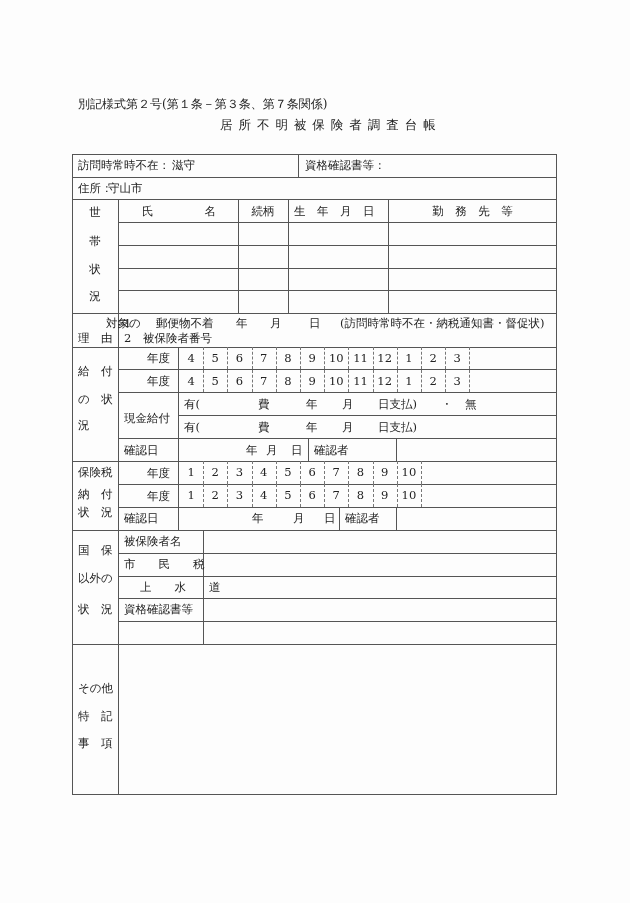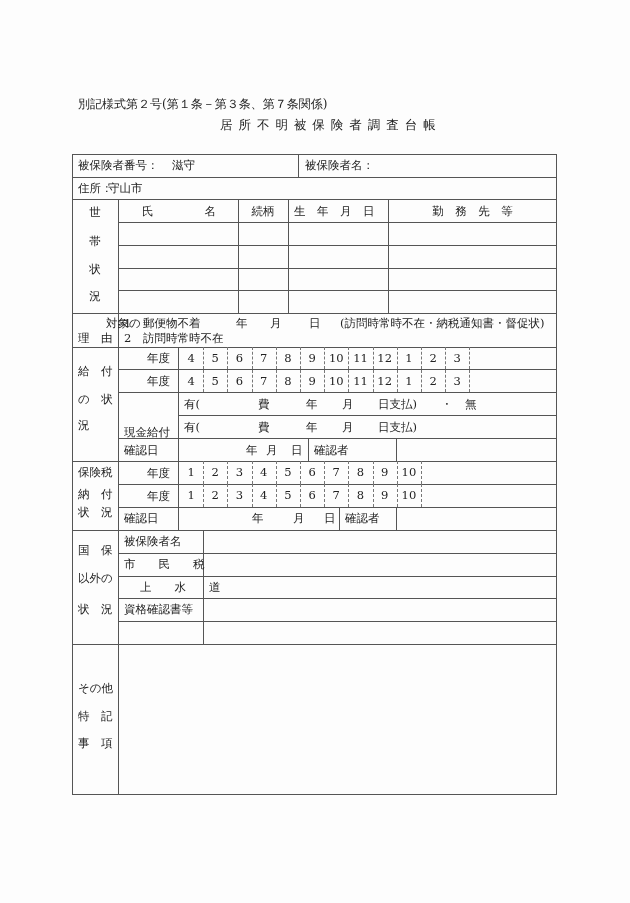--- a/index.html
+++ b/index.html
@@ -14,24 +14,24 @@
   .cell { position:absolute; text-align:center; line-height:1; }
 </style>
 </head>
 <body>
 
 <div class="t" style="left:78px;top:98px;font-size:12px;">別記様式第２号(第１条－第３条、第７条関係)</div>
 <div class="t" style="left:220px;top:119px;font-size:12.5px;letter-spacing:1px;">居 所 不 明 被 保 険 者 調 査 台 帳</div>
 
 <div class="box" style="left:72px;top:154px;width:485px;height:641px;"></div>
 
-<div class="t" style="left:78px;top:160px;">被保険者番号：</div>
+<div class="t" style="left:78px;top:160px;">訪問時常時不在：</div>
 <div class="t" style="left:172px;top:160px;">滋守</div>
 <div class="vl" style="left:298px;top:154px;height:23px;"></div>
-<div class="t" style="left:305px;top:160px;">被保険者名：</div>
+<div class="t" style="left:305px;top:160px;">資格確認書等：</div>
 <div class="t" style="left:380px;top:160px;"></div>
 <div class="hl" style="left:72px;top:177px;width:485px;"></div>
 
 <div class="t" style="left:78px;top:183px;">住所：</div>
 <div class="t" style="left:108px;top:183px;">守山市</div>
 <div class="hl" style="left:72px;top:199px;width:485px;"></div>
 
 <div class="vl" style="left:118px;top:199px;height:596px;"></div>
 <div class="cell" style="left:72px;top:207px;width:46px;">世</div>
 <div class="cell" style="left:72px;top:236px;width:46px;">帯</div>
@@ -54,27 +54,27 @@
 <div class="hl" style="left:72px;top:313px;width:485px;"></div>
 
 <div class="abs" style="left:119px;top:223px;width:437px;height:22px;"></div>
 <div class="abs" style="left:119px;top:246px;width:437px;height:22px;"></div>
 <div class="abs" style="left:119px;top:269px;width:437px;height:21px;"></div>
 <div class="abs" style="left:119px;top:291px;width:437px;height:22px;"></div>
 
 <div class="t" style="left:78px;top:318px;margin-left:28px;">対象の</div>
 <div class="t" style="left:78px;top:333px;">理　由</div>
 <div class="t" style="left:124px;top:318px;">1</div>
-<div class="t" style="left:143px;top:318px;text-align:center;">郵便物不着</div>
+<div class="t" style="left:156px;top:318px;text-align:center;">郵便物不着</div>
 <div class="t" style="left:236px;top:318px;">年</div>
 <div class="t" style="left:270px;top:318px;">月</div>
 <div class="t" style="left:309px;top:318px;">日</div>
 <div class="t" style="left:340px;top:318px;">(訪問時常時不在・納税通知書・督促状)</div>
 <div class="t" style="left:124px;top:333px;">2</div>
-<div class="t" style="left:143px;top:333px;">訪問時常時不在</div>
+<div class="t" style="left:143px;top:333px;">被保険者番号</div>
 <div class="hl" style="left:72px;top:347px;width:485px;"></div>
 
 <div class="t" style="left:78px;top:366px;">給　付</div>
 <div class="t" style="left:78px;top:394px;">の　状</div>
 <div class="t" style="left:78px;top:420px;">況</div>
 
 <div class="vl" style="left:178px;top:347px;height:114px;"></div>
 
 <div class="t" style="left:147px;top:353px;">年度</div>
 <div class="t" style="left:147px;top:376px;">年度</div>
@@ -127,21 +127,21 @@
     <div class="cell" style="left: 372.6px; top: 376px; width: 24.2px;">12</div>
     <div class="vd" style="left: 396.8px; top: 370px; height: 22px;"></div>
     <div class="cell" style="left: 396.8px; top: 376px; width: 24.2px;">1</div>
     <div class="vd" style="left: 421px; top: 370px; height: 22px;"></div>
     <div class="cell" style="left: 421px; top: 376px; width: 24.2px;">2</div>
     <div class="vd" style="left: 445.2px; top: 370px; height: 22px;"></div>
     <div class="cell" style="left: 445.2px; top: 376px; width: 24.2px;">3</div>
     <div class="vd" style="left: 469.4px; top: 370px; height: 22px;"></div>
   </div>
 
-<div class="t" style="left:124px;top:427px;">現金給付</div>
+<div class="t" style="left:124px;top:413px;">現金給付</div>
 <div class="hl" style="left:178px;top:415px;width:379px;"></div>
 <div class="t" style="left:184px;top:399px;">有(</div>
 <div class="t" style="left:258px;top:399px;">費</div>
 <div class="t" style="left:306px;top:399px;">年</div>
 <div class="t" style="left:342px;top:399px;">月</div>
 <div class="t" style="left:378px;top:399px;">日支払)</div>
 <div class="t" style="left:441px;top:399px;">・</div>
 <div class="t" style="left:465px;top:399px;">無</div>
 
 <div class="t" style="left:184px;top:422px;">有(</div>

